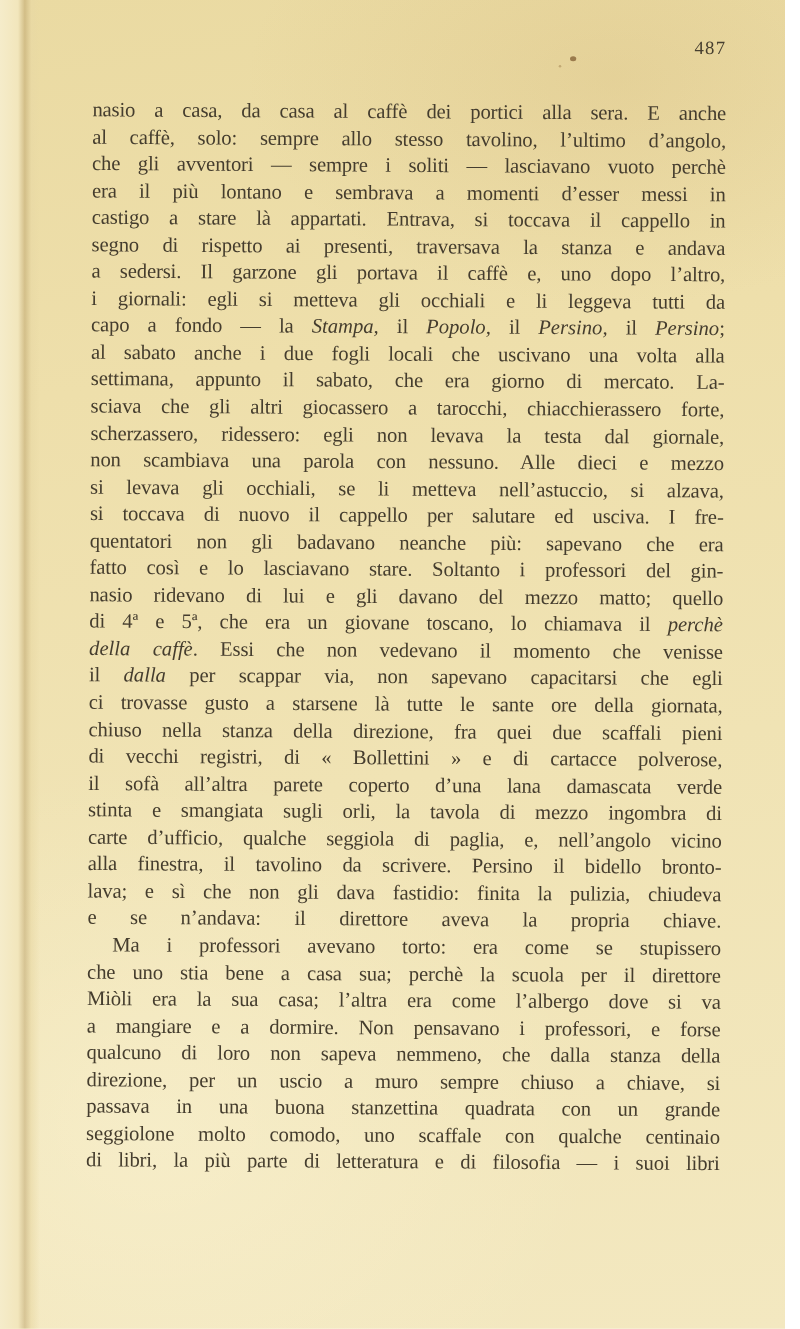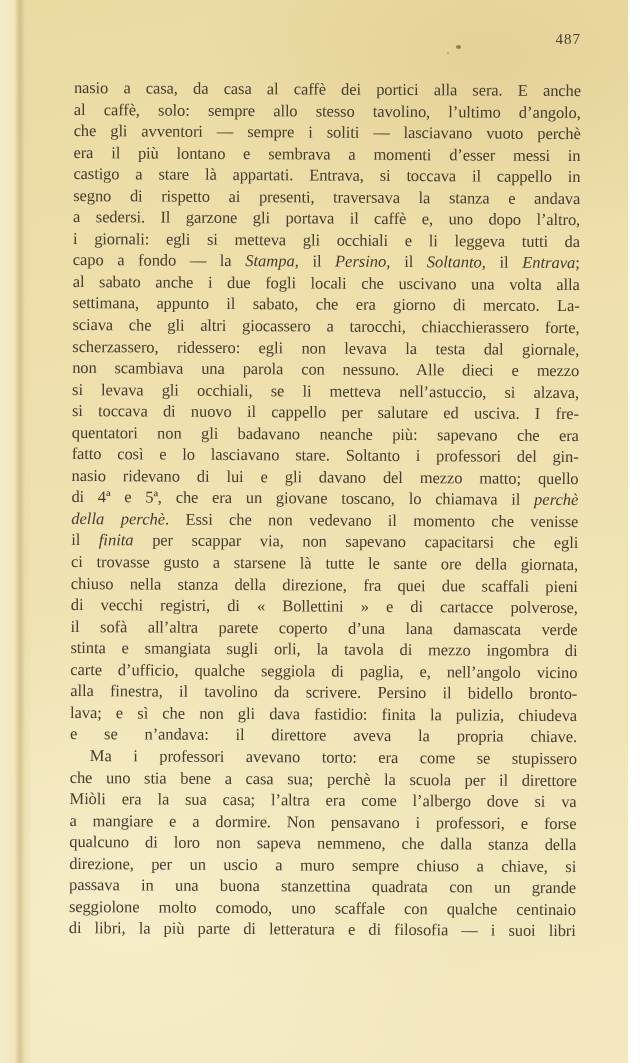--- a/index.html
+++ b/index.html
@@ -82,34 +82,34 @@
   <div class="text-block">
       <div class="paragraph">
         <div class="line">nasio a casa, da casa al caffè dei portici alla sera. E anche</div>
         <div class="line">al caffè, solo: sempre allo stesso tavolino, l’ultimo d’angolo,</div>
         <div class="line">che gli avventori — sempre i soliti — lasciavano vuoto perchè</div>
         <div class="line">era il più lontano e sembrava a momenti d’esser messi in</div>
         <div class="line">castigo a stare là appartati. Entrava, si toccava il cappello in</div>
         <div class="line">segno di rispetto ai presenti, traversava la stanza e andava</div>
         <div class="line">a sedersi. Il garzone gli portava il caffè e, uno dopo l’altro,</div>
         <div class="line">i giornali: egli si metteva gli occhiali e li leggeva tutti da</div>
-        <div class="line">capo a fondo — la <i>Stampa,</i> il <i>Persino,</i> il <i>Soltanto,</i> il <i>Entrava</i>;</div>
+        <div class="line">capo a fondo — la <i>Stampa,</i> il <i>Popolo,</i> il <i>Persino,</i> il <i>Persino</i>;</div>
         <div class="line">al sabato anche i due fogli locali che uscivano una volta alla</div>
         <div class="line">settimana, appunto il sabato, che era giorno di mercato. La-</div>
         <div class="line">sciava che gli altri giocassero a tarocchi, chiacchierassero forte,</div>
         <div class="line">scherzassero, ridessero: egli non levava la testa dal giornale,</div>
         <div class="line">non scambiava una parola con nessuno. Alle dieci e mezzo</div>
         <div class="line">si levava gli occhiali, se li metteva nell’astuccio, si alzava,</div>
         <div class="line">si toccava di nuovo il cappello per salutare ed usciva. I fre-</div>
         <div class="line">quentatori non gli badavano neanche più: sapevano che era</div>
         <div class="line">fatto così e lo lasciavano stare. Soltanto i professori del gin-</div>
         <div class="line">nasio ridevano di lui e gli davano del mezzo matto; quello</div>
         <div class="line">di 4ª e 5ª, che era un giovane toscano, lo chiamava il <i>perchè</i></div>
-        <div class="line"><i>della perchè</i>. Essi che non vedevano il momento che venisse</div>
-        <div class="line">il <i>finita</i> per scappar via, non sapevano capacitarsi che egli</div>
+        <div class="line"><i>della caffè</i>. Essi che non vedevano il momento che venisse</div>
+        <div class="line">il <i>dalla</i> per scappar via, non sapevano capacitarsi che egli</div>
         <div class="line">ci trovasse gusto a starsene là tutte le sante ore della giornata,</div>
         <div class="line">chiuso nella stanza della direzione, fra quei due scaffali pieni</div>
         <div class="line">di vecchi registri, di « Bollettini » e di cartacce polverose,</div>
         <div class="line">il sofà all’altra parete coperto d’una lana damascata verde</div>
         <div class="line">stinta e smangiata sugli orli, la tavola di mezzo ingombra di</div>
         <div class="line">carte d’ufficio, qualche seggiola di paglia, e, nell’angolo vicino</div>
         <div class="line">alla finestra, il tavolino da scrivere. Persino il bidello bronto-</div>
         <div class="line">lava; e sì che non gli dava fastidio: finita la pulizia, chiudeva</div>
         <div class="line">e se n’andava: il direttore aveva la propria chiave.</div>
       </div>

